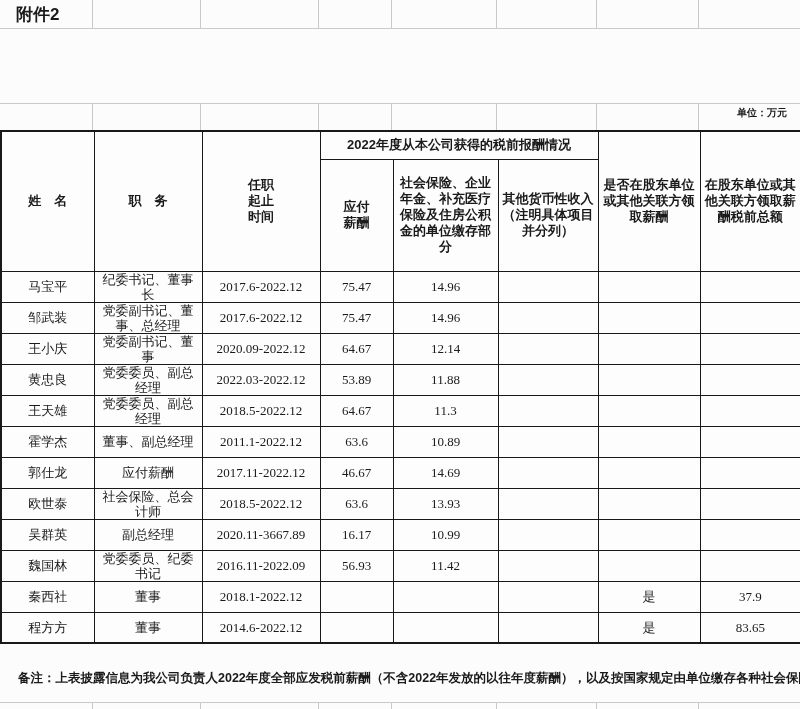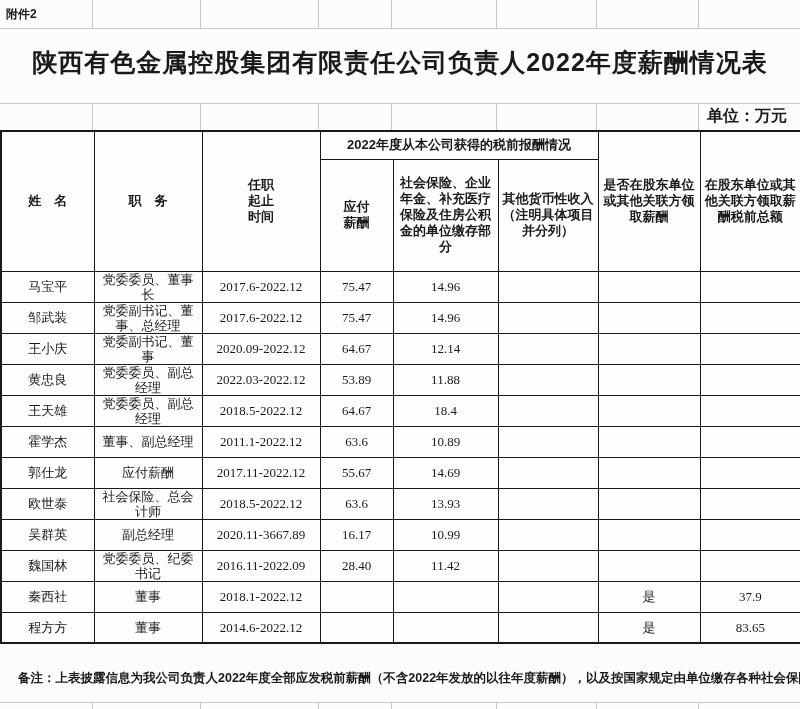--- a/index.html
+++ b/index.html
@@ -11,30 +11,30 @@
   
   .strip { position:absolute; left:0; width:800px; display:flex; box-sizing:border-box; }
   .strip-top  { top:0;   height:29px; border-bottom:1px solid #c9c9c9; }
   .strip-unit { top:103px; height:27px; border-top:1px solid #c9c9c9; }
   .strip-bottom { top:702px; height:7px; border-top:1px solid #c9c9c9; }
   .sc { box-sizing:border-box; border-right:1px solid #c9c9c9; height:100%; }
   .sc:last-child { border-right:none; flex:1; }
   .c1{width:93px}.c2{width:108px}.c3{width:118px}.c4{width:73px}
   .c5{width:105px}.c6{width:100px}.c7{width:102px}
   .attachment {
-    line-height:29px; padding-left:6px; font-size:12px; font-weight:700;
+    line-height:29px; padding-left:16px; font-size:17px; font-weight:700;
     font-family:Liberation Sans, sans-serif;
   }
   .doc-title {
     position:absolute; top:46px; left:0; width:800px; text-align:center;
     font-family:"Liberation Sans","DejaVu Sans",sans-serif;
     font-weight:700; font-size:25px; letter-spacing:1px; white-space:nowrap;
   }
   .unit-label {
-    position:absolute; top:106px; right:13px; font-size:16px; font-weight:600;
+    position:absolute; top:106px; right:13px; font-size:10px; font-weight:600;
     font-family:Liberation Mono, monospace;
   }
   table.salary {
     position:absolute; top:130px; left:0; width:800px;
     border-collapse:collapse; table-layout:fixed;
     border:2px solid #191919; background:#fdfdfd;
   }
   .salary th, .salary td {
     border:1px solid #191919; text-align:center; vertical-align:middle;
     padding:0 2px; overflow:hidden; box-sizing:border-box;
@@ -63,21 +63,20 @@
     <div class="sc c1 attachment">附件2</div>
     <div class="sc c2"></div>
     <div class="sc c3"></div>
     <div class="sc c4"></div>
     <div class="sc c5"></div>
     <div class="sc c6"></div>
     <div class="sc c7"></div>
     <div class="sc"></div>
   </div>
 
-  <div class="doc-title">陕西有色金属控股集团有限责任公司负责人2022年度薪酬情况表</div>
 
   <div class="strip strip-unit">
     <div class="sc c1"></div>
     <div class="sc c2"></div>
     <div class="sc c3"></div>
     <div class="sc c4"></div>
     <div class="sc c5"></div>
     <div class="sc c6"></div>
     <div class="sc c7"></div>
     <div class="sc"></div>
@@ -106,21 +105,21 @@
       </tr>
       <tr class="row-sub">
         <th><span class="w2">应付薪酬</span></th>
         <th>社会保险、企业年金、补充医疗保险及住房公积金的单位缴存部分</th>
         <th>其他货币性收入（注明具体项目并分列）</th>
       </tr>
     </thead>
     <tbody>
         <tr>
     <td>马宝平</td>
-    <td>党委委员、董事长</td>
+    <td>纪委书记、董事长</td>
     <td>2017.6-2022.12</td>
     <td>75.47</td>
     <td>14.96</td>
     <td></td>
     <td></td>
     <td></td>
   </tr>
         <tr>
     <td>邹武装</td>
     <td>党委副书记、董事、总经理</td>
@@ -149,40 +148,40 @@
     <td>11.88</td>
     <td></td>
     <td></td>
     <td></td>
   </tr>
         <tr>
     <td>王天雄</td>
     <td>党委委员、副总经理</td>
     <td>2018.5-2022.12</td>
     <td>64.67</td>
-    <td>18.4</td>
+    <td>11.3</td>
     <td></td>
     <td></td>
     <td></td>
   </tr>
         <tr>
     <td>霍学杰</td>
     <td>董事、副总经理</td>
     <td>2011.1-2022.12</td>
     <td>63.6</td>
     <td>10.89</td>
     <td></td>
     <td></td>
     <td></td>
   </tr>
         <tr>
     <td>郭仕龙</td>
     <td>应付薪酬</td>
     <td>2017.11-2022.12</td>
-    <td>55.67</td>
+    <td>46.67</td>
     <td>14.69</td>
     <td></td>
     <td></td>
     <td></td>
   </tr>
         <tr>
     <td>欧世泰</td>
     <td>社会保险、总会计师</td>
     <td>2018.5-2022.12</td>
     <td>63.6</td>
@@ -198,21 +197,21 @@
     <td>16.17</td>
     <td>10.99</td>
     <td></td>
     <td></td>
     <td></td>
   </tr>
         <tr>
     <td>魏国林</td>
     <td>党委委员、纪委书记</td>
     <td>2016.11-2022.09</td>
-    <td>28.40</td>
+    <td>56.93</td>
     <td>11.42</td>
     <td></td>
     <td></td>
     <td></td>
   </tr>
         <tr>
     <td>秦西社</td>
     <td>董事</td>
     <td>2018.1-2022.12</td>
     <td></td>

